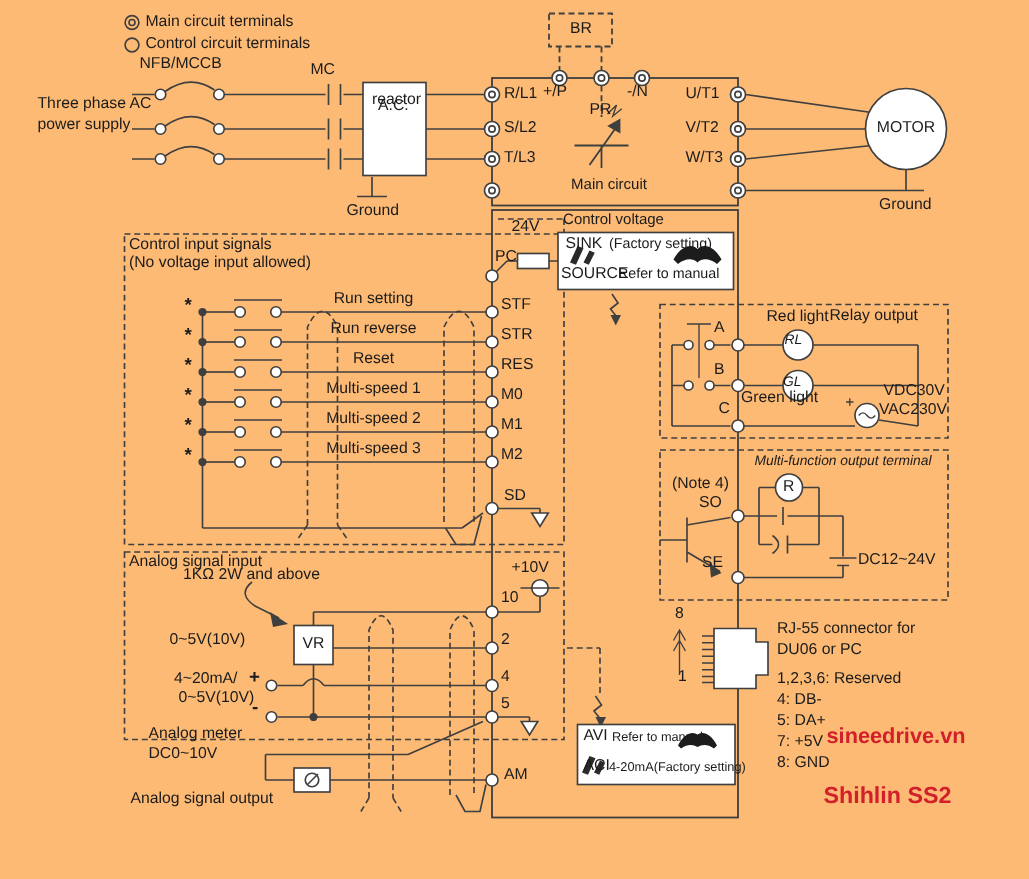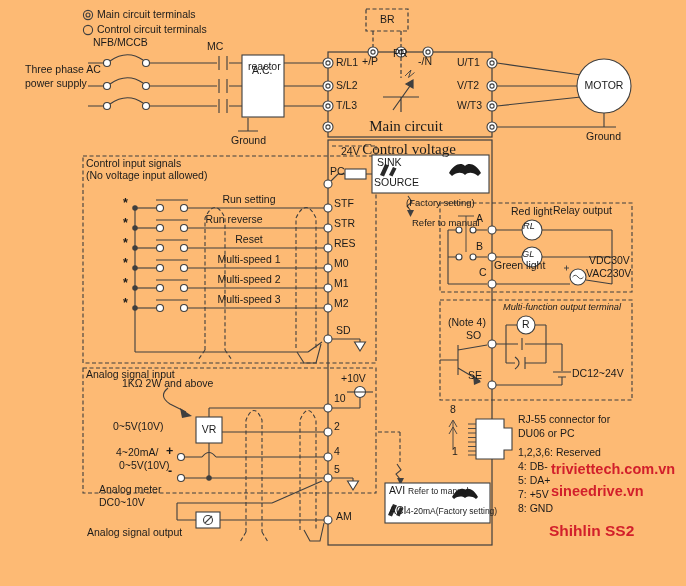--- a/index.html
+++ b/index.html
@@ -1,22 +1,22 @@
 <!DOCTYPE html>
 <html><head>
 <meta charset="utf-8">
 <style>
   html,body{margin:0;padding:0;background:#fff;}
   #stage{position:relative;width:686px;height:586px;background:#fdba74;overflow:hidden;
          font-family:"Liberation Sans",sans-serif;}
   #wires{position:absolute;left:0;top:0;}
   .lbl{position:absolute;font-size:10.5px;color:#1b1b1b;white-space:nowrap;line-height:1.1;}
   .ctr{transform:translateX(-50%);}
-  .ttl{font-size:15px;font-family:Liberation Serif, serif;}
-  .sm{font-size:9.5px;margin-top:40px;}
+  .ttl{font-size:10px;}
+  .sm{font-size:9.5px;}
   .sm9{font-size:9.2px;font-style:italic;}
   .xs{font-size:8.5px;}
   .big{font-size:12.5px;font-weight:bold;}
   .red{color:#d21f2b;font-weight:700;font-size:14.5px;}
   .brand{font-size:15.5px;}
 </style>
 </head>
 <body>
 
 <div id="stage">
@@ -271,41 +271,41 @@
 <span class="lbl" style="left:93px;top:37px">NFB/MCCB</span>
 <span class="lbl" style="left:207px;top:41px">MC</span>
 <span class="lbl" style="left:25px;top:64px">Three phase AC</span>
 <span class="lbl" style="left:25px;top:78px">power supply</span>
 <span class="lbl" style="left:252px;top:65px">A.C.</span>
 <span class="lbl" style="left:248px;top:61px">reactor</span>
 <span class="lbl" style="left:231px;top:135px">Ground</span>
 
 <span class="lbl" style="left:380px;top:14px">BR</span>
 <span class="lbl" style="left:362px;top:56px">+/P</span>
-<span class="lbl" style="left:393px;top:48px">PR</span>
+<span class="lbl" style="left:393px;top:68px">PR</span>
 <span class="lbl" style="left:418px;top:56px">-/N</span>
 <span class="lbl" style="left:336px;top:57px">R/L1</span>
 <span class="lbl" style="left:336px;top:80px">S/L2</span>
 <span class="lbl" style="left:336px;top:100px">T/L3</span>
 <span class="lbl" style="left:457px;top:57px">U/T1</span>
 <span class="lbl" style="left:457px;top:80px">V/T2</span>
 <span class="lbl" style="left:457px;top:100px">W/T3</span>
 <span class="lbl ttl ctr" style="left:406px;top:118px">Main circuit</span>
 <span class="lbl ctr" style="left:604px;top:80px">MOTOR</span>
 <span class="lbl" style="left:586px;top:131px">Ground</span>
 
 <span class="lbl ttl ctr" style="left:409px;top:141px">Control voltage</span>
 <span class="lbl" style="left:341px;top:146px">24V</span>
 <span class="lbl" style="left:330px;top:166px">PC</span>
 
 <span class="lbl" style="left:86px;top:158px">Control input signals</span>
 <span class="lbl" style="left:86px;top:170px">(No voltage input allowed)</span>
 
 <span class="lbl ctr" style="left:249px;top:194px">Run setting</span>
-<span class="lbl ctr" style="left:234px;top:214px">Run reverse</span>
+<span class="lbl ctr" style="left:249px;top:214px">Run reverse</span>
 <span class="lbl ctr" style="left:249px;top:234px">Reset</span>
 <span class="lbl ctr" style="left:249px;top:254px">Multi-speed 1</span>
 <span class="lbl ctr" style="left:249px;top:274px">Multi-speed 2</span>
 <span class="lbl ctr" style="left:249px;top:294px">Multi-speed 3</span>
 
 <span class="lbl" style="left:334px;top:198px">STF</span>
 <span class="lbl" style="left:334px;top:218px">STR</span>
 <span class="lbl" style="left:334px;top:238px">RES</span>
 <span class="lbl" style="left:334px;top:258px">M0</span>
 <span class="lbl" style="left:334px;top:278px">M1</span>
@@ -369,17 +369,16 @@
 <span class="lbl" style="left:450px;top:404px">8</span>
 <span class="lbl" style="left:452px;top:446px">1</span>
 <span class="lbl" style="left:518px;top:414px">RJ-55 connector for</span>
 <span class="lbl" style="left:518px;top:428px">DU06 or PC</span>
 <span class="lbl" style="left:518px;top:447px">1,2,3,6: Reserved</span>
 <span class="lbl" style="left:518px;top:461px">4: DB-</span>
 <span class="lbl" style="left:518px;top:475px">5: DA+</span>
 <span class="lbl" style="left:518px;top:489px">7: +5V</span>
 <span class="lbl" style="left:518px;top:503px">8: GND</span>
 
-<span class="lbl red" style="left:551px;top:462px">triviettech.com.vn</span>
 <span class="lbl red" style="left:551px;top:484px">sineedrive.vn</span>
 <span class="lbl red brand" style="left:549px;top:522px">Shihlin SS2</span>
 
 </div>
 
 </body></html>

